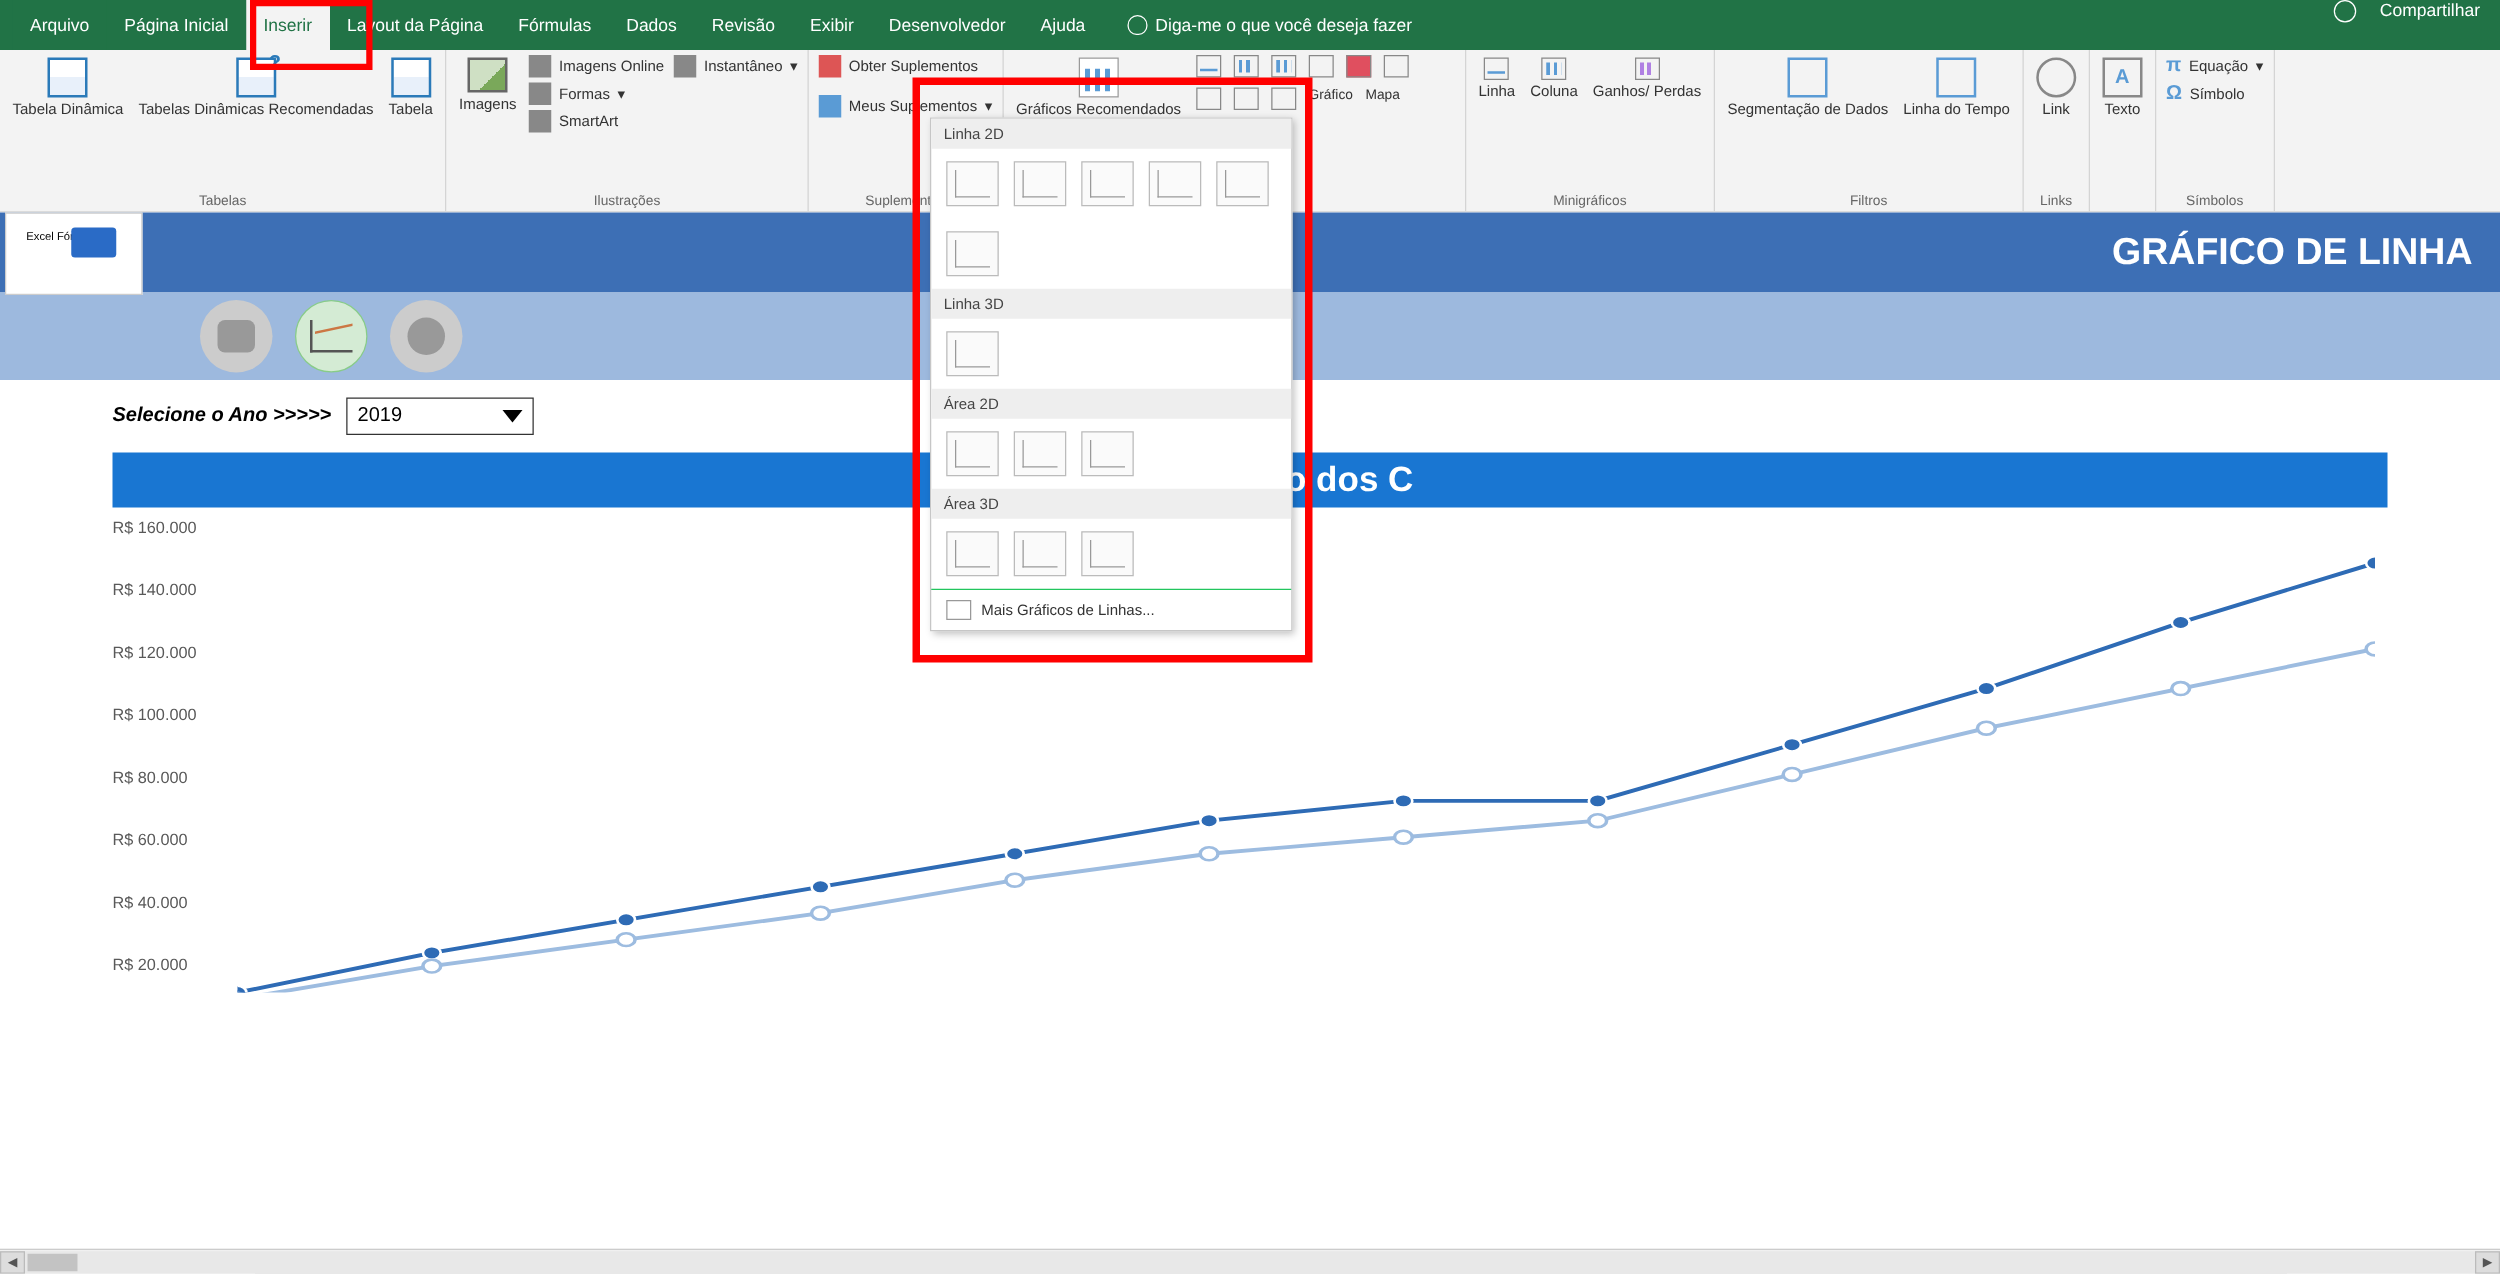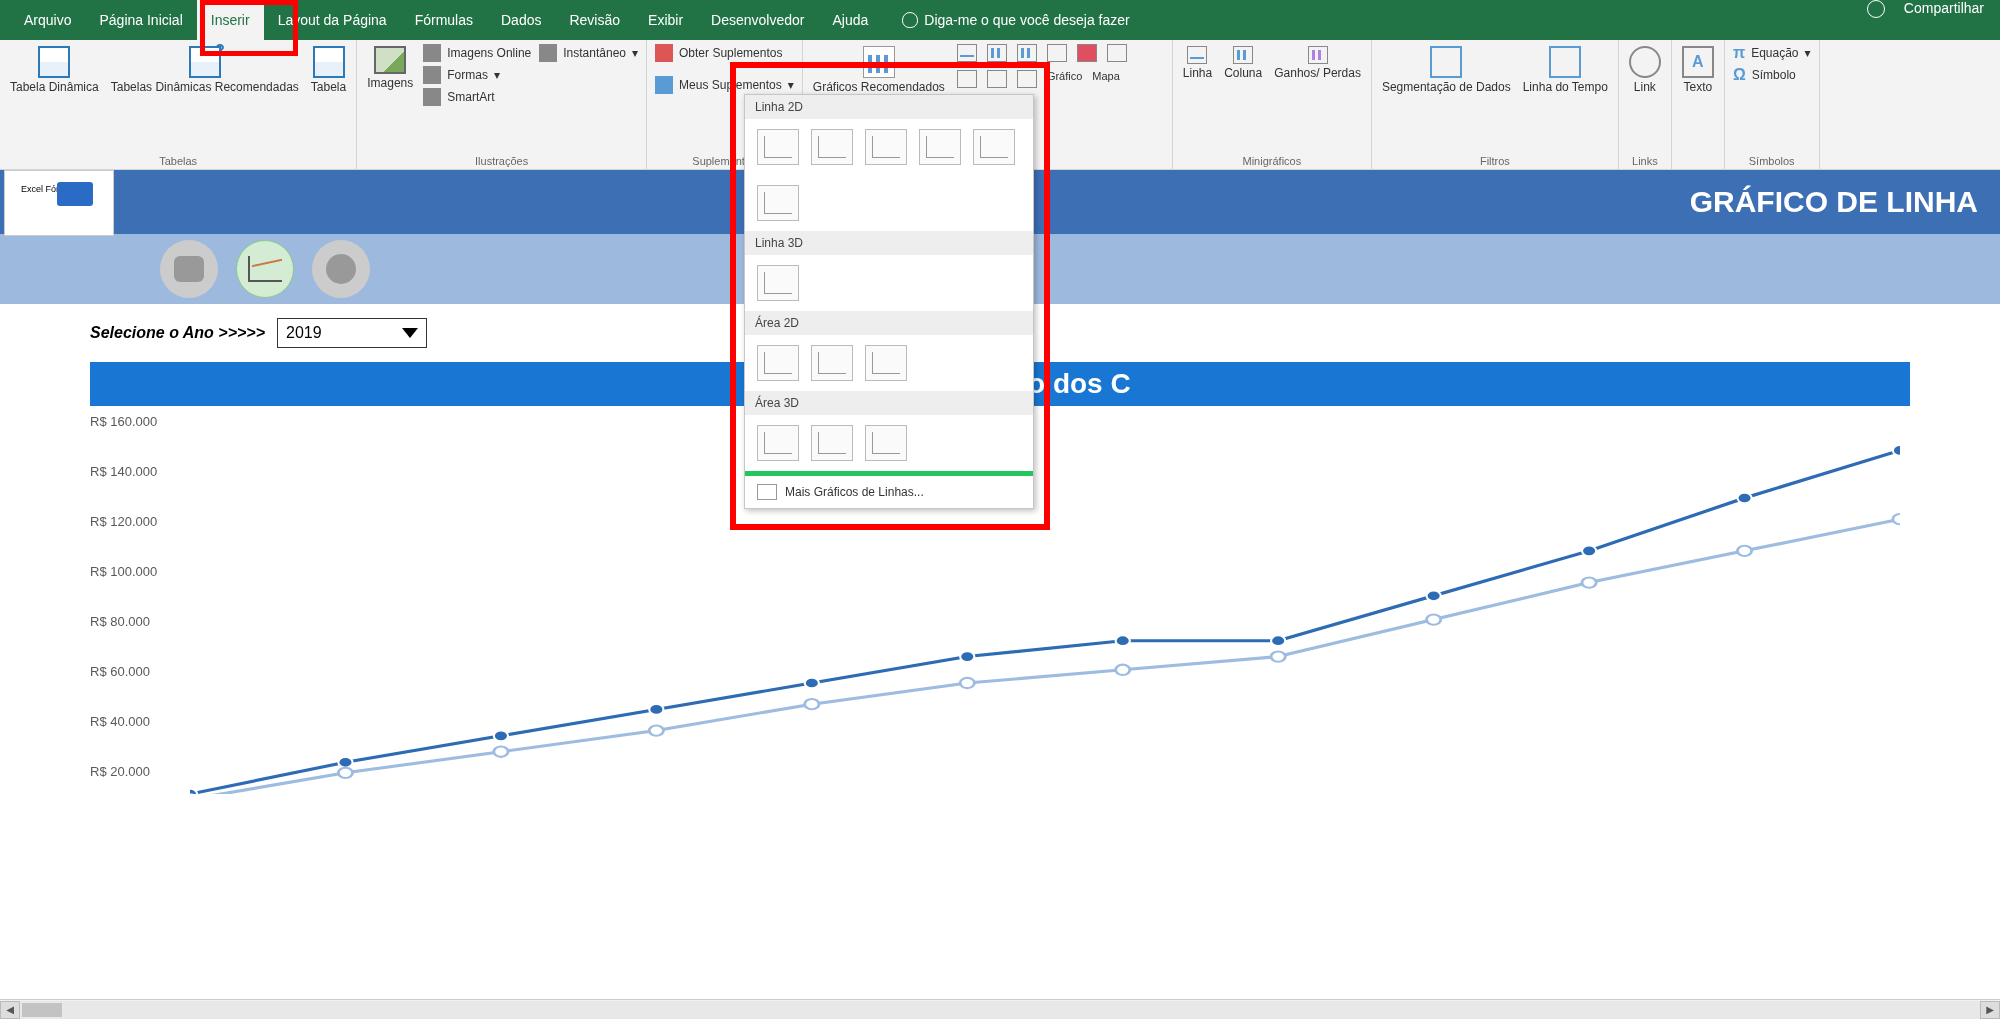--- a/index.html
+++ b/index.html
@@ -40,21 +40,21 @@
 .mini-chart-icon.line::after { content:""; position:absolute; left:2px; right:2px; top:10px; border-top:2px solid #5a9bd5; }
 .ribbon-charts-row { display: flex; gap: 10px; }
 
 
 .chart-dropdown { position: absolute; left: 744px; top: 94px; width: 290px; background: #fff; border: 1px solid #c6c6c6; box-shadow: 2px 2px 6px rgba(0,0,0,0.25); z-index: 100; }
 .red-box-dropdown { position: absolute; left: 730px; top: 62px; width: 320px; height: 468px; border: 6px solid #ff0000; z-index: 40; pointer-events: none; }
 .dd-section-label { background: #eee; padding: 5px 10px; font-size: 12px; font-weight: normal; color: #444; }
 .dd-row { display: flex; gap: 12px; padding: 10px 12px; flex-wrap: wrap; }
 .dd-item { width: 42px; height: 36px; border: 1px solid #bbb; background: #fafafa; cursor: pointer; position: relative; }
 .dd-item::after { content:""; position:absolute; inset:6px; border-left:1px solid #999; border-bottom:1px solid #999; }
-.dd-footer { border-top: 5px solid #22c55e; padding: 8px 12px; font-size: 12px; color: #333; display: flex; align-items: center; gap: 8px; cursor: pointer; }
+.dd-footer { border-top: 1px solid #22c55e; padding: 8px 12px; font-size: 12px; color: #333; display: flex; align-items: center; gap: 8px; cursor: pointer; }
 .dd-footer-icon { width: 20px; height: 16px; border: 1px solid #999; }
 
 
 .sheet-area { position: relative; background: #fff; }
 .banner-top { height: 64px; background: #3d6fb5; display: flex; align-items: center; justify-content: flex-end; padding-right: 22px; }
 .banner-title { color: #fff; font-size: 30px; font-weight: bold; }
 .logo-box { position: absolute; left: 4px; top: 0; width: 110px; height: 66px; background: #fff; border: 1px solid #ccc; display: flex; align-items: center; justify-content: center; }
 .hand-icon { width: 80px; height: 50px; position: relative; }
 .hand-icon::before { content:"Excel Fórmula"; position:absolute; font-size:9px; top:6px; left:2px; }
 .hand-icon::after { content:""; position:absolute; right:6px; top:4px; width:36px; height:24px; background:#2a6bc6; border-radius:3px; }

